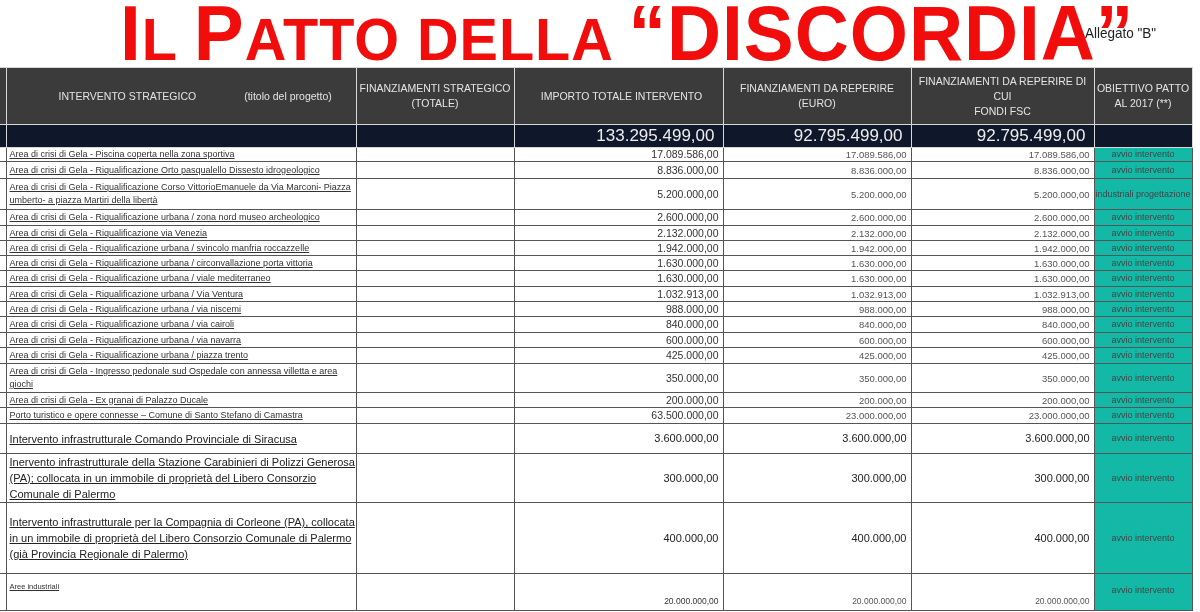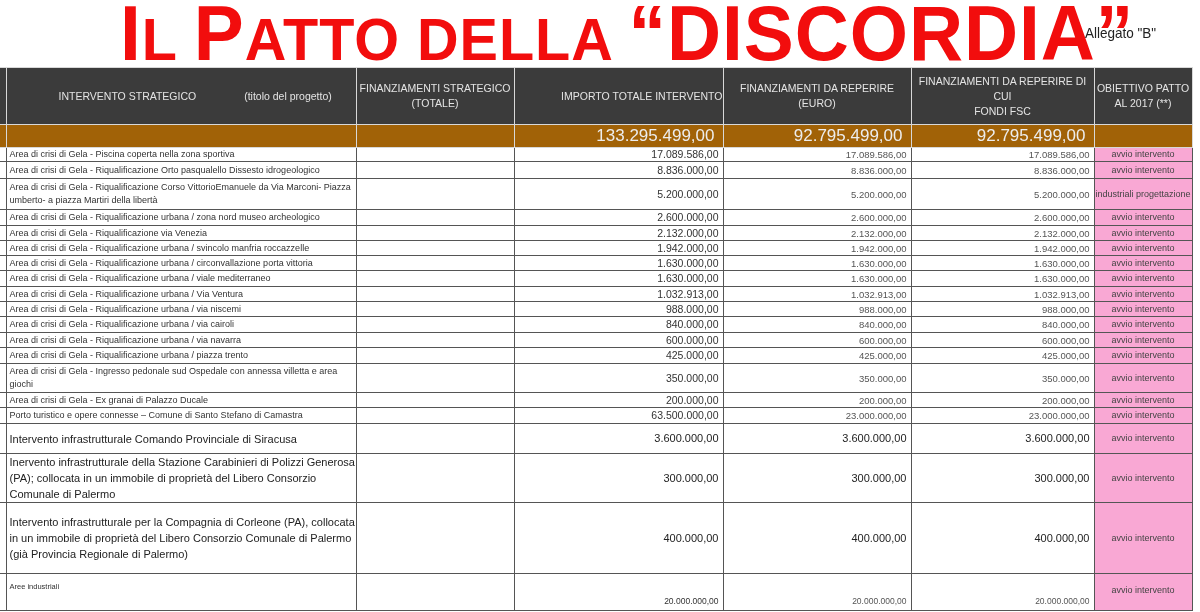--- a/index.html
+++ b/index.html
@@ -31,31 +31,31 @@
   .gutter { width: 6px; background: #9a9a9a; border-left: none !important; }
   .hdr th {
     background: #3b3b3b; color: #e4e4e4; font-weight: normal;
     font-size: 10.5px; height: 56px; border: 1.5px solid #d8d8d8;
     text-align: center; line-height: 15px;
     transform-origin: center;
   }
   .hdr th.first { text-align: left; padding-left: 52px; }
   .hdr th .sub { margin-left: 48px; }
   .tot td {
-    background: #a16207; color: #ededed; height: 22px;
+    background: #0f172a; color: #ededed; height: 22px;
     font-size: 17px; text-align: right; padding-right: 8px;
     border: 1.5px solid #d8d8d8;
     margin-top: 28px;
   }
   .tot td.empty { padding: 0; }
   .row td { background: #fff; color: #333; font-size: 9px; line-height: 13px; }
-  .row td.name { padding-left: 3px; text-align: left; }
+  .row td.name { padding-left: 3px; text-align: left; text-decoration: underline; }
   .row td.num { text-align: right; padding-right: 4px; font-size: 10.5px; }
   .row td.num.light { font-size: 9.5px; color: #555; }
-  .row td.obj { background: #f9a8d4; text-align: center; font-size: 9px; color: #444; }
+  .row td.obj { background: #14b8a6; text-align: center; font-size: 9px; color: #444; }
   .row.big td.name { font-size: 11px; line-height: 16px; color: #222; }
   .row.big td.num { font-size: 11px; color: #222; }
   .row.bottom td.num { vertical-align: bottom; font-size: 8.5px; padding-bottom: 2px; }
   .row.bottom td.name { vertical-align: top; font-size: 7.5px; padding-top: 6px; }
   .row.bottom td.obj { vertical-align: top; padding-top: 10px; }
 </style>
 </head>
 <body>
 
 <div class="title"><span class="big">I</span><span class="sm">L </span><span class="big">P</span><span class="sm">ATTO DELLA </span><span class="big">“DISCORDIA”</span></div>
@@ -73,21 +73,21 @@
     <col style="width:98px">
   </colgroup>
   <tbody>
       <tr class="hdr">
     <th class="gutter"></th>
     <th class="first"><span>INTERVENTO STRATEGICO</span><span class="sub">(titolo del progetto)</span></th>
     <th>
           <div>FINANZIAMENTI STRATEGICO</div>
           <div>(TOTALE)</div>
         </th>
-    <th style="text-align:right;padding-left:6px;"><span>IMPORTO TOTALE  INTERVENTO</span></th>
+    <th style="text-align:center;padding-left:6px;"><span>IMPORTO TOTALE  INTERVENTO</span></th>
     <th><span>FINANZIAMENTI DA REPERIRE (EURO)</span></th>
     <th>
           <div>FINANZIAMENTI DA REPERIRE DI CUI</div>
           <div>FONDI FSC</div>
         </th>
     <th>
           <div>OBIETTIVO PATTO</div>
           <div>AL 2017 (**)</div>
         </th>
   </tr>

